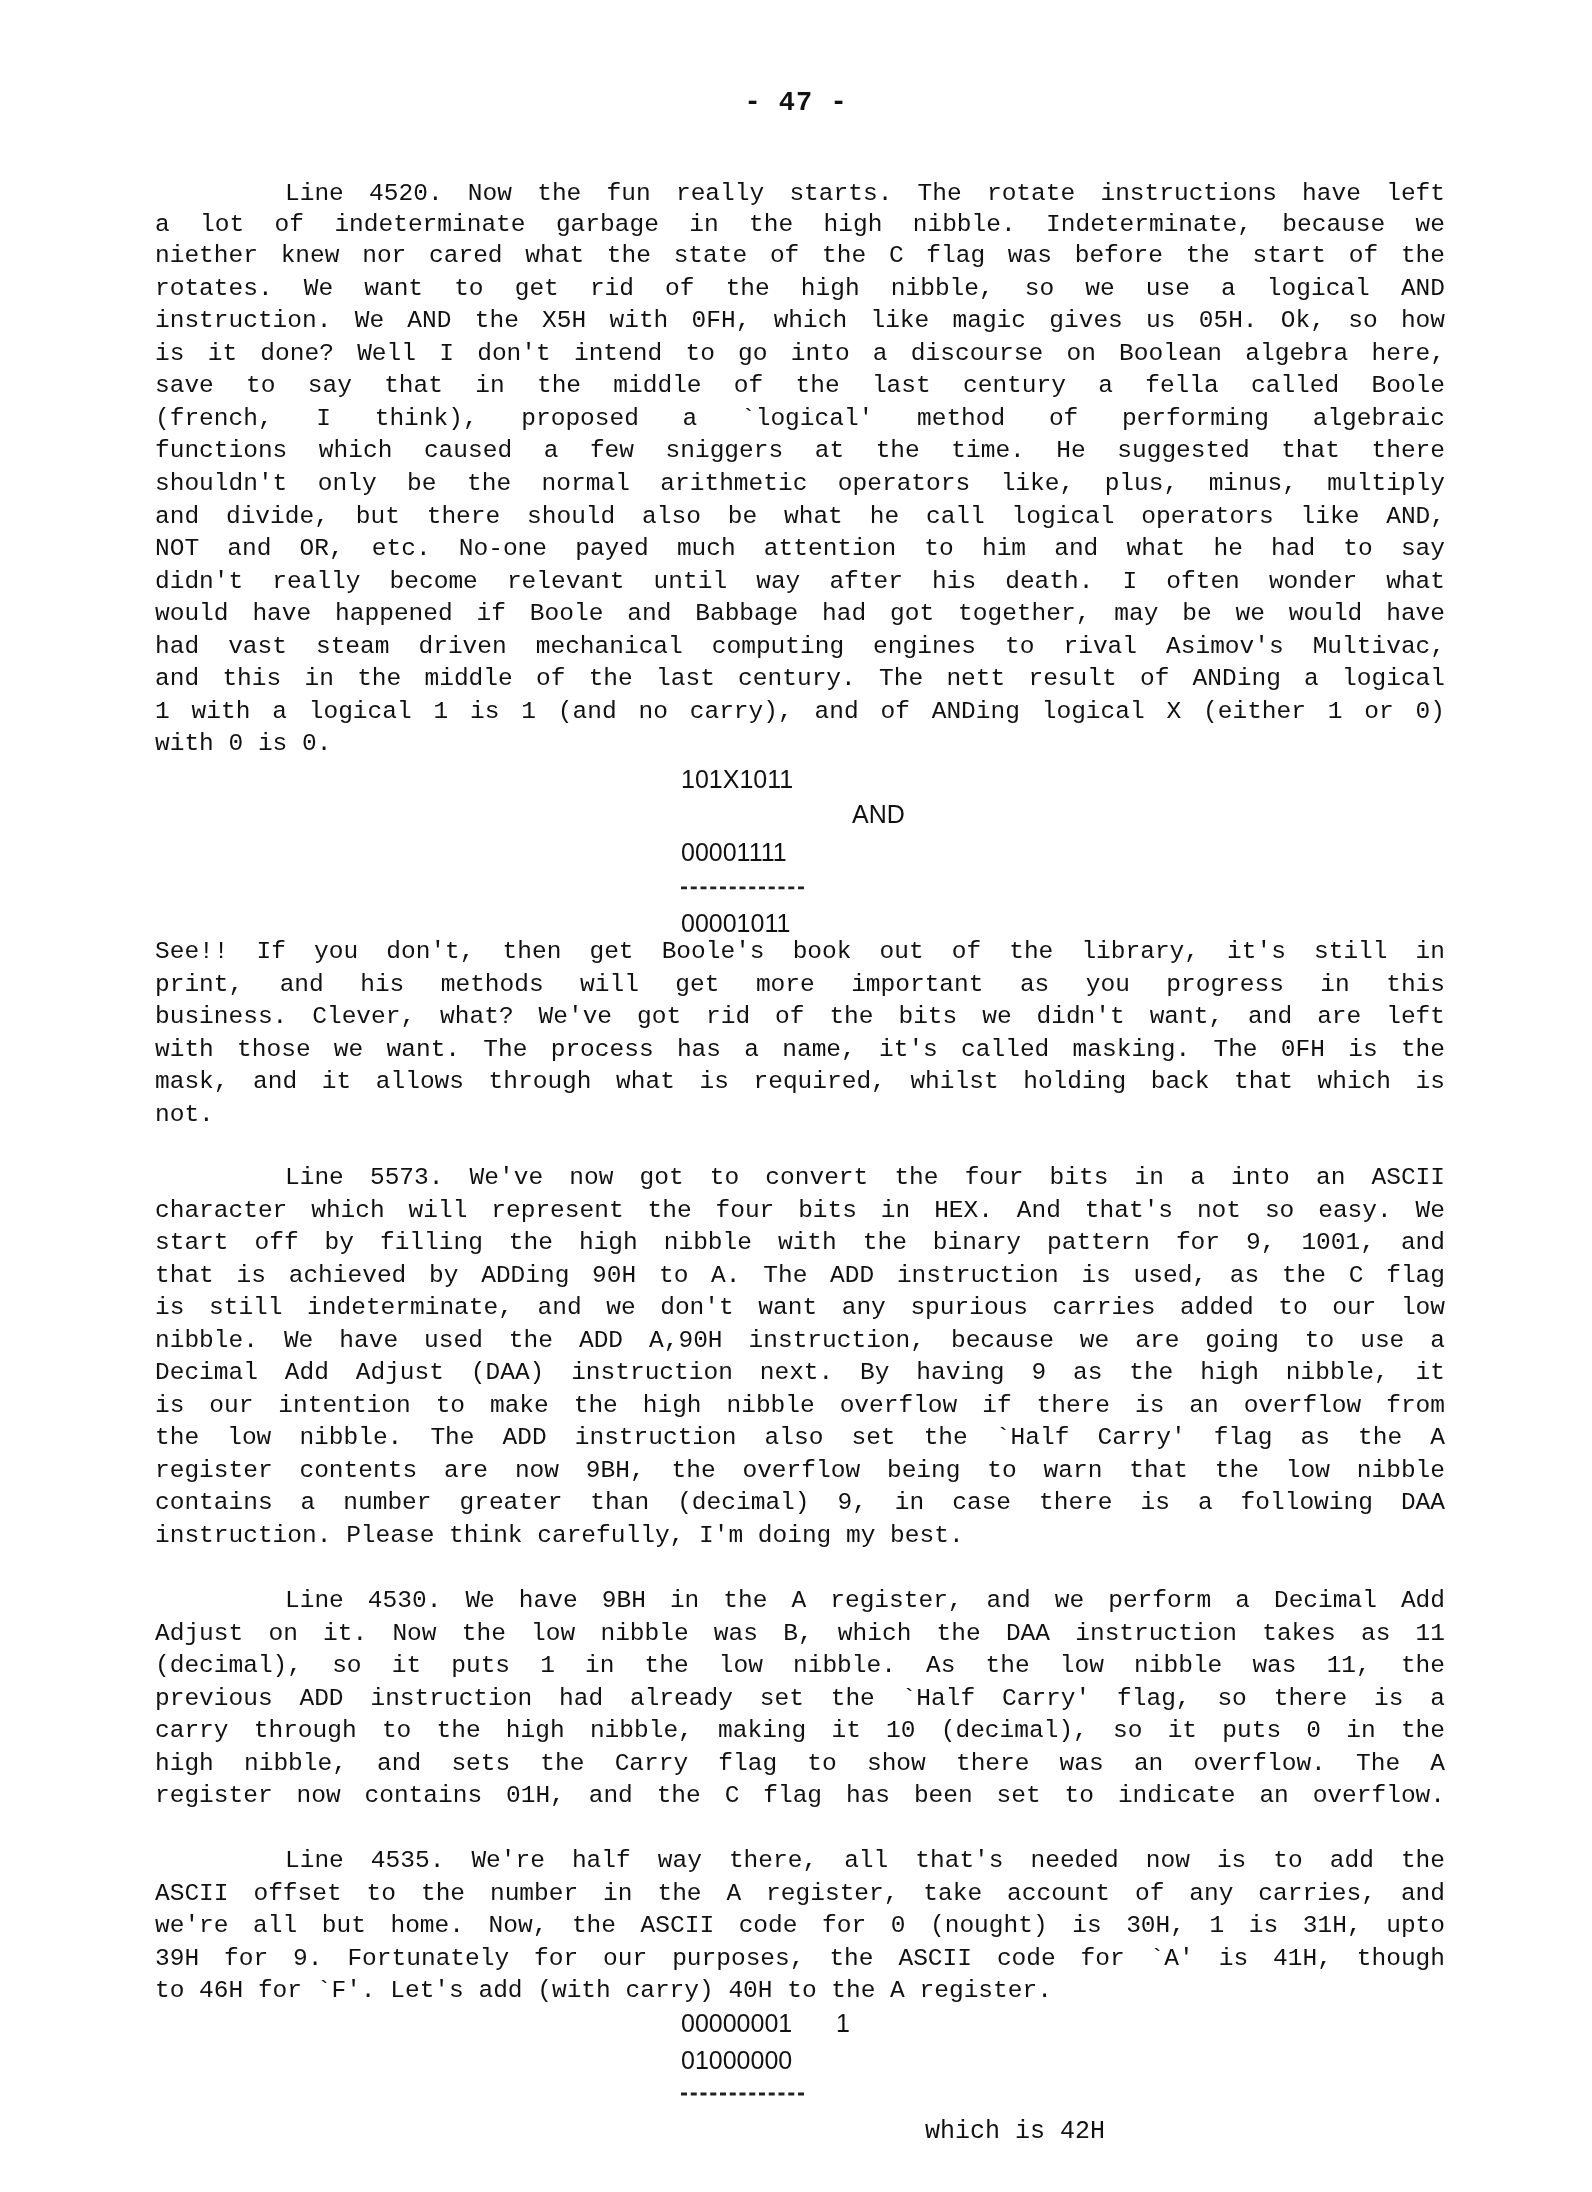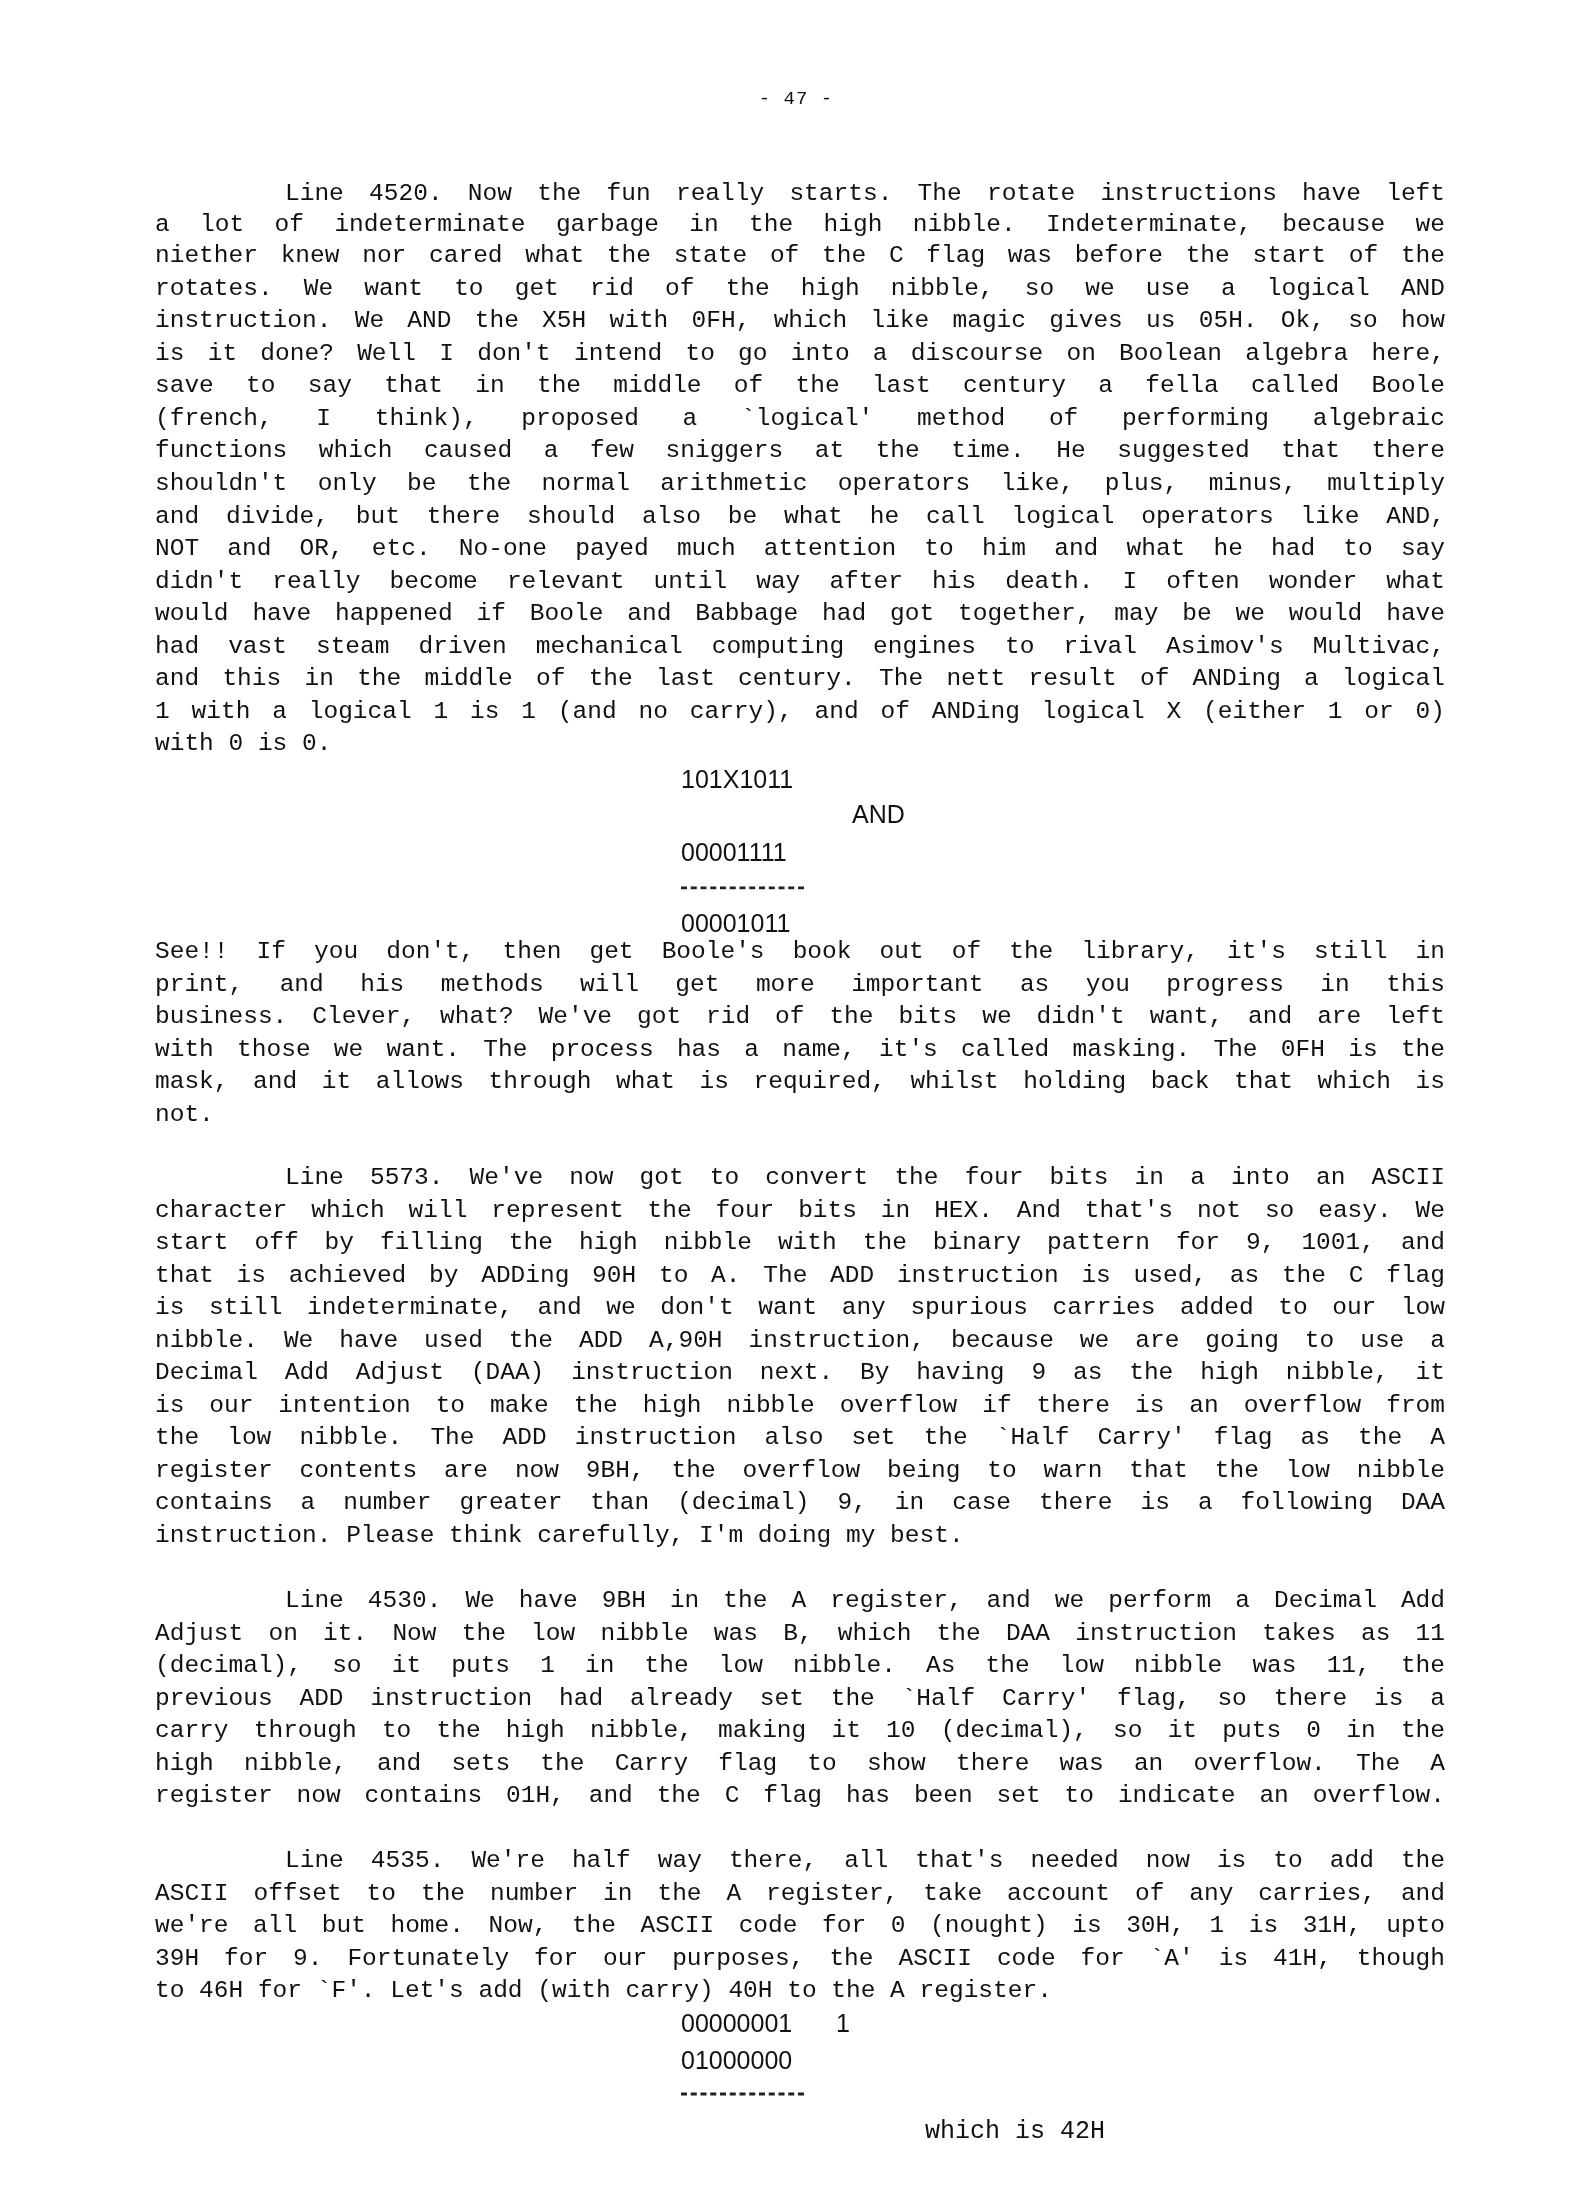--- a/index.html
+++ b/index.html
@@ -1,20 +1,20 @@
 <!DOCTYPE html>
 <html><head>
 <meta charset="utf-8">
 <style>
   html, body { margin: 0; padding: 0; background: #ffffff; }
   body { width: 1592px; height: 2192px; position: relative; overflow: hidden;
          font-family: "Liberation Mono", "DejaVu Sans Mono", monospace; color: #111111; }
   .page { position: absolute; left: 0; top: 0; width: 1592px; height: 2192px; }
   .pagenum { position: absolute; top: 62px; left: 0; width: 100%; text-align: center;
-             font-size: 19px; letter-spacing: 1px; }
+             font-size: 27px; letter-spacing: 1px; font-weight: bold; }
   .line { position: absolute; left: 155px; width: 1290px; font-size: 24.5px; line-height: 32px;
           white-space: nowrap; text-align: justify; text-align-last: justify; height: 32px; overflow: visible; }
   .line.last { text-align-last: left; }
   .line.indent { left: 285px; width: 1160px; }
   .calc { position: absolute; font-family: Liberation Sans, sans-serif; font-size: 25px; line-height: 30px; white-space: pre; }
   .calc.mono { font-family: "Liberation Mono", "DejaVu Sans Mono", monospace; font-size: 25px; }
   .dash { position: absolute; height: 0; border-top: 2px dashed #222; }
 </style>
 </head>
 <body>

